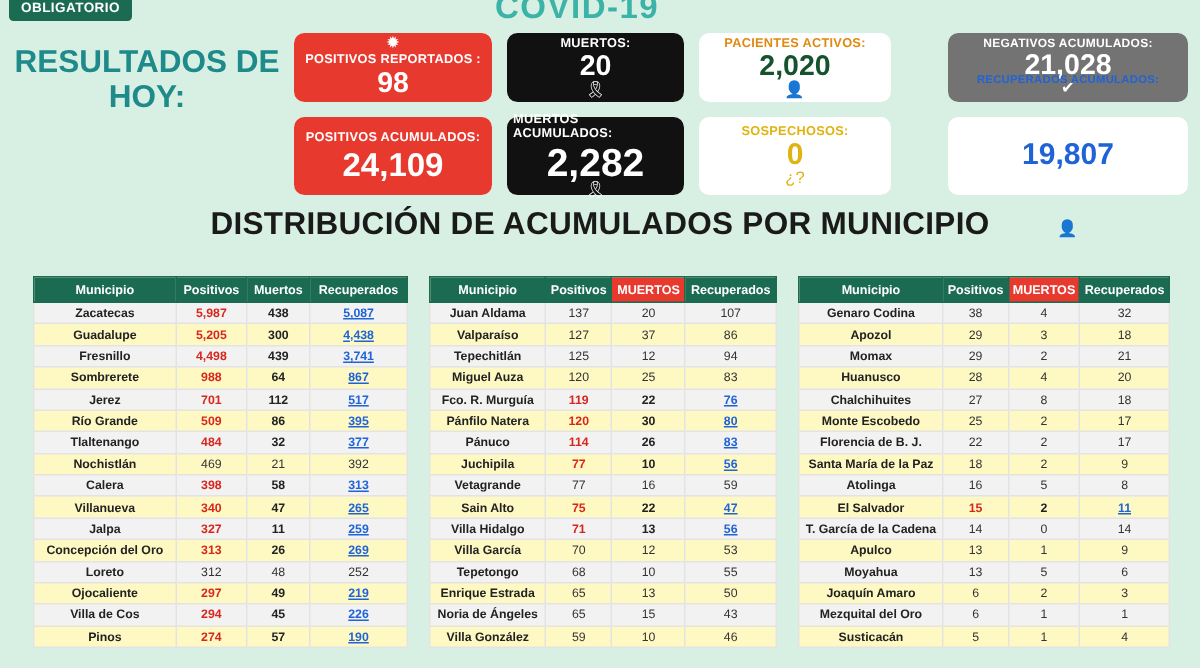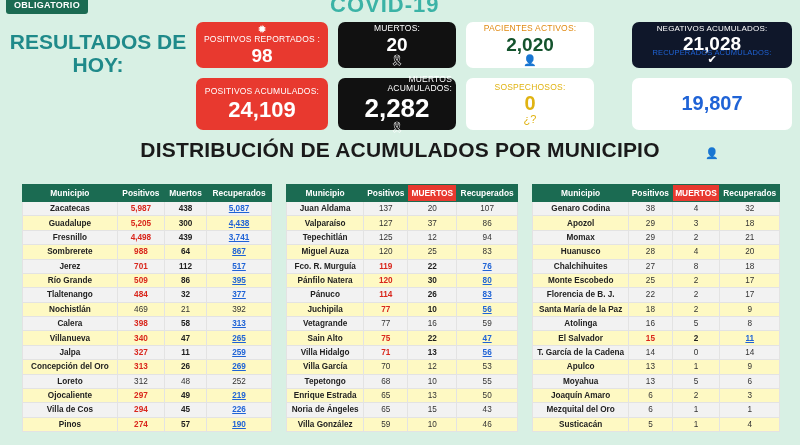--- a/index.html
+++ b/index.html
@@ -28,28 +28,28 @@
     color:#1f8a8a;font-weight:bold;font-size:21px;line-height:1.1;
     text-align:center;
   }
 
   
   .card{
     position:absolute;border-radius:7px;
     display:flex;flex-direction:column;align-items:center;justify-content:center;
     box-sizing:border-box;padding:3px 4px;
   }
-  .card .lbl{font-size:8.5px;font-weight:normal;letter-spacing:.2px;text-align:right;line-height:1.1;}
+  .card .lbl{font-size:8.5px;font-weight:bold;letter-spacing:.2px;text-align:left;line-height:1.1;}
   .card .val{font-weight:bold;line-height:1.05;margin-top:1px;}
   .card .ico{font-size:11px;line-height:1;margin-top:0px;}
 
   .c-red{background:#e8392f;color:#fff;}
   .c-black{background:#111;color:#fff;}
   .c-white{background:#ffffff;}
-  .c-blue{background:#0f172a;color:#fff;}
+  .c-blue{background:#737373;color:#fff;}
 
   #card-positivos-reportados{left:196px;top:22px;width:132px;height:46px;}
   #card-muertos{left:338px;top:22px;width:118px;height:46px;}
   #card-pacientes-activos{left:466px;top:22px;width:128px;height:46px;color:#e08a12;}
   #card-negativos-acumulados{left:632px;top:22px;width:160px;height:46px;}
 
   #card-positivos-acumulados{left:196px;top:78px;width:132px;height:52px;}
   #card-muertos-acumulados{left:338px;top:78px;width:118px;height:52px;}
   #card-sospechosos{left:466px;top:78px;width:128px;height:52px;color:#e0b312;}
   #card-recuperados-acumulados{left:632px;top:78px;width:160px;height:52px;background:#fff;color:#1f63d6;gap:34px;}

